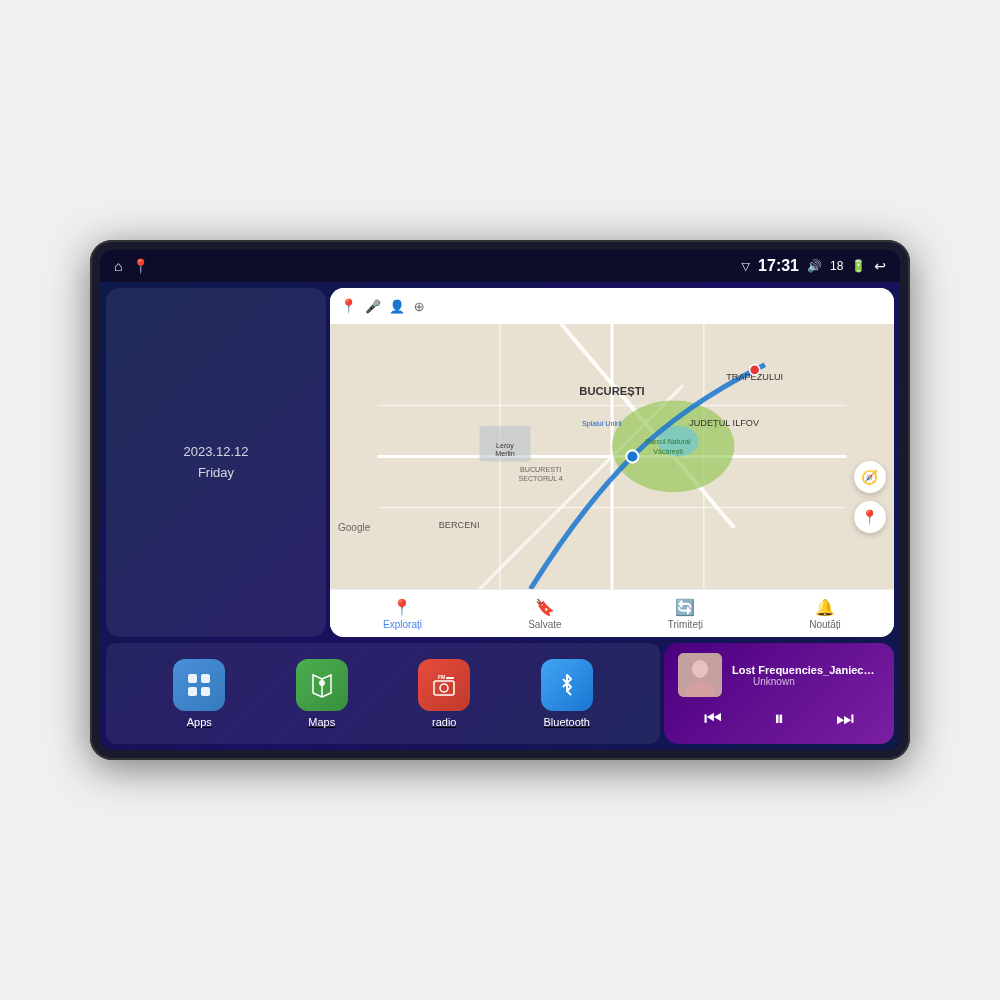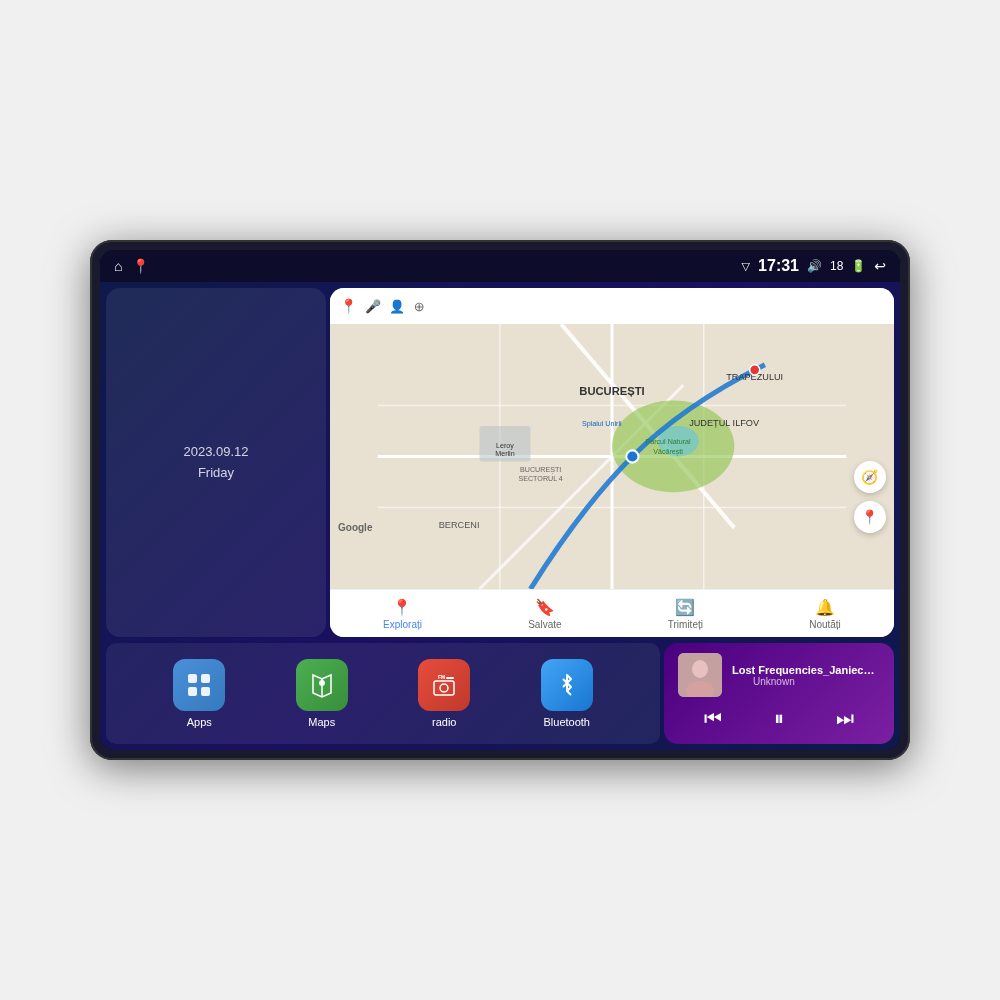--- a/index.html
+++ b/index.html
@@ -215,20 +215,21 @@
     }
 
     .app-icons-panel {
       flex: 1;
       background: rgba(255,255,255,0.07);
       border-radius: 10px;
       display: flex;
       align-items: center;
       justify-content: space-around;
       padding: 8px 32px;
+      text-decoration: underline;
     }
 
     .app-icon-item {
       display: flex;
       flex-direction: column;
       align-items: center;
       gap: 5px;
       cursor: pointer;
     }
 
@@ -388,21 +389,21 @@
         <span style="font-size:14px;">↩</span>
       </div>
     </div>
 
     <div class="main-area">
 
       <div class="top-row">
 
         <div class="clock-widget">
           <div class="clock-date">
-            <div>2023.09.12</div>
+            <div>2023.12.12</div>
             <div>Friday</div>
           </div>
         </div>
 
         <div class="map-widget">
 
           <div class="map-header">
             <span class="map-pin-icon">📍</span>
             <div class="map-header-icons">
               <span style="font-size:13px;color:#666;">🎤</span>
@@ -449,21 +450,21 @@
               <text x="220" y="100" font-size="7" fill="#1565c0" text-anchor="middle">Splaiul Unirii</text>
 
               <circle cx="250" cy="130" r="6" fill="#1976d2" stroke="white" stroke-width="2"></circle>
 
               <circle cx="370" cy="45" r="5" fill="#e53935" stroke="white" stroke-width="1.5"></circle>
             </svg>
 
             
             <div class="map-location-btn">📍</div>
             <div class="map-compass-btn">🧭</div>
-            <div class="google-logo" style="font-size:10px;color:#666;font-weight:bold;">Google</div>
+            <div class="google-logo" style="font-size:10px;color:#666;font-weight:normal;">Google</div>
           </div>
 
           <div class="map-footer">
             <div class="map-nav-item active">
               <span class="map-nav-icon">📍</span>
               <span>Explorați</span>
             </div>
             <div class="map-nav-item">
               <span class="map-nav-icon">🔖</span>
               <span>Salvate</span>

